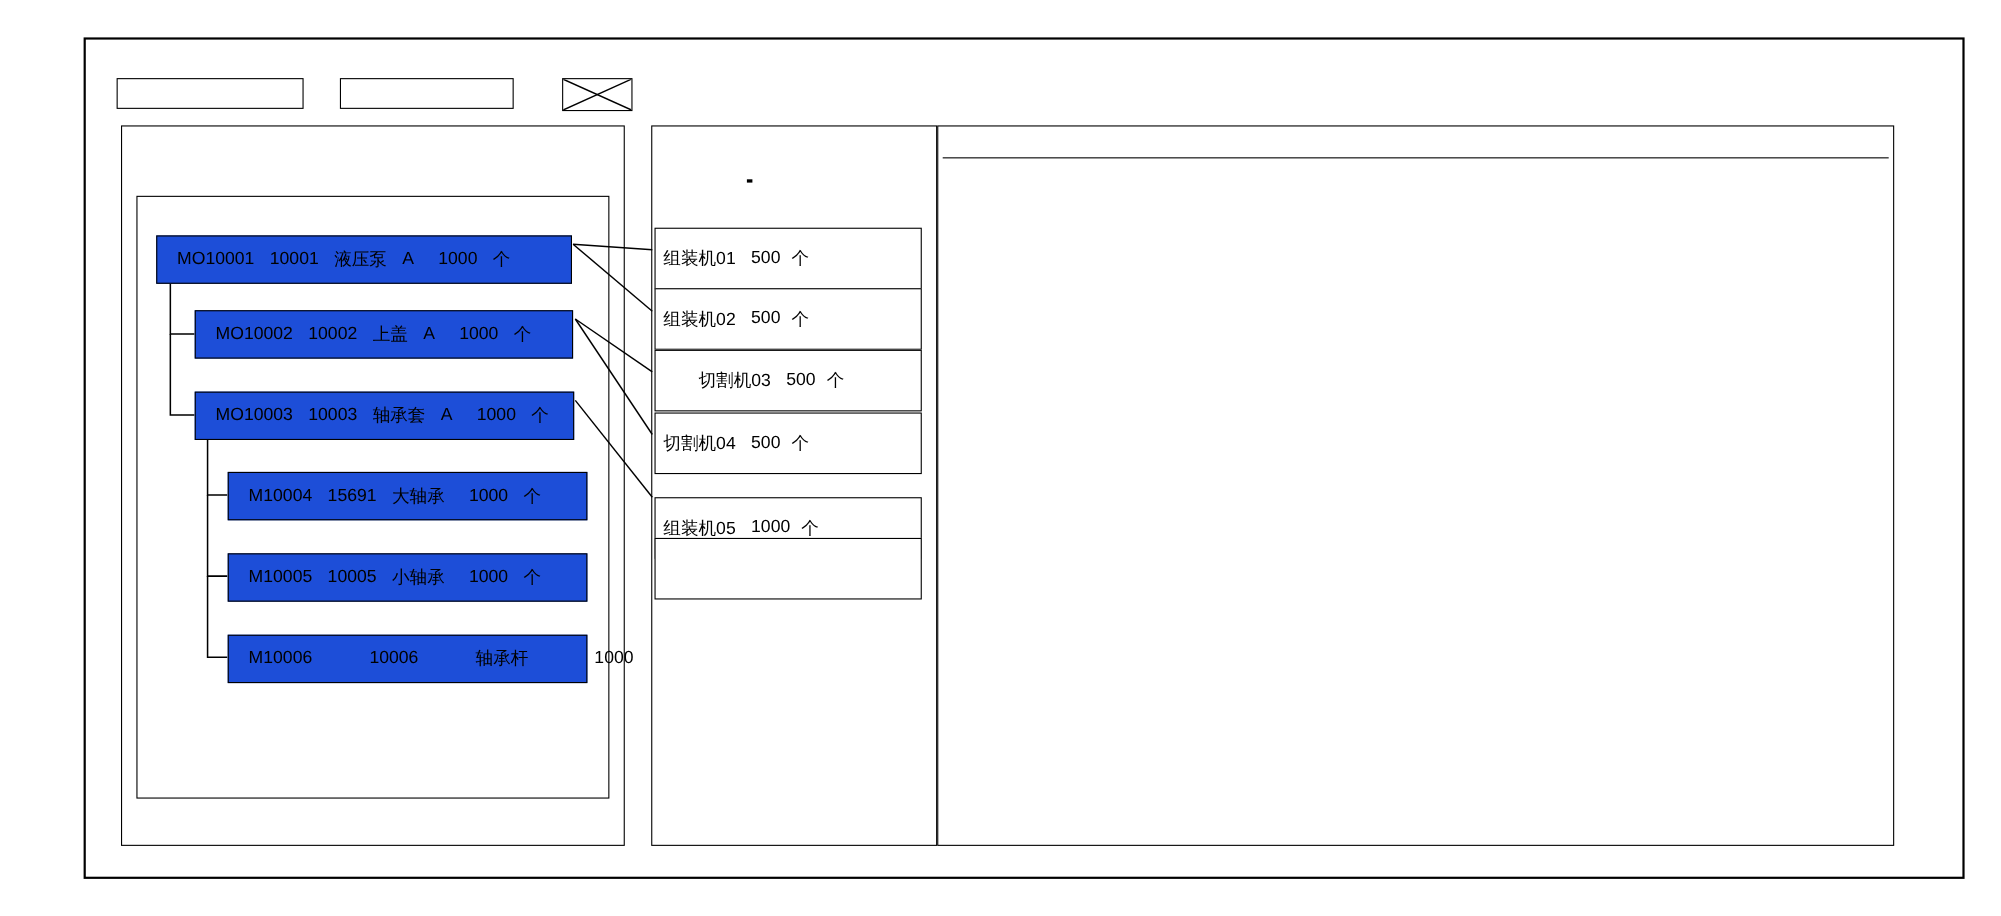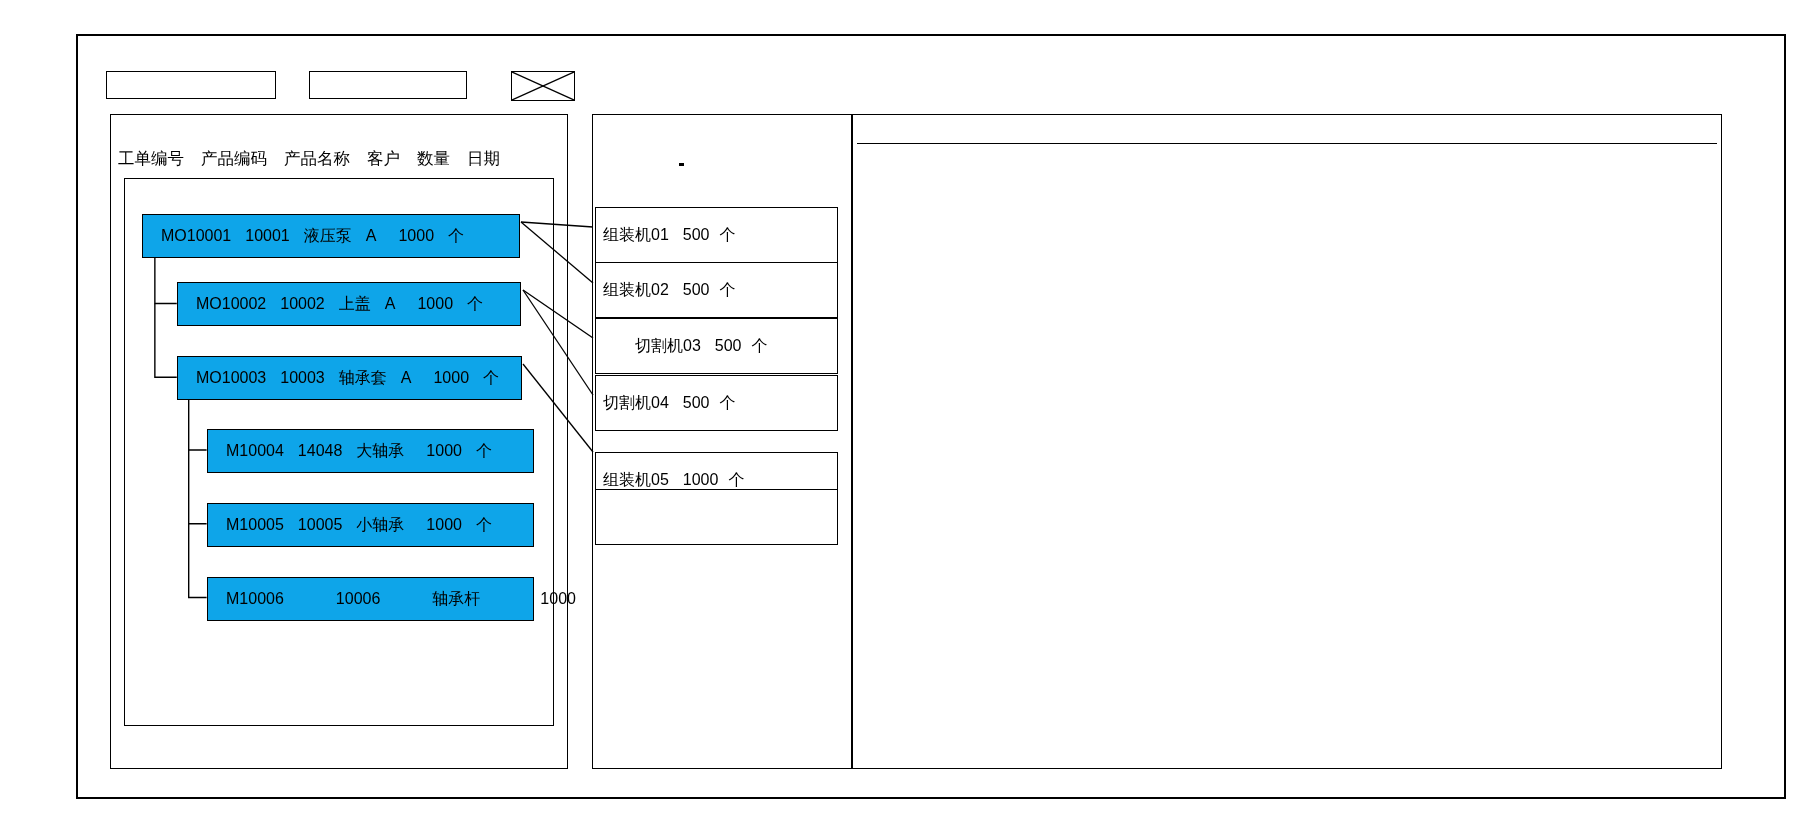--- a/index.html
+++ b/index.html
@@ -98,21 +98,21 @@
     width: 430px;
     height: 548px;
     border: 1.5px solid #000000;
     background: #ffffff;
     box-sizing: border-box;
   }
 
   .tree-node {
     position: absolute;
     border: 1.5px solid #000000;
-    background: #0ea5e9;
+    background: #1d4ed8;
     box-sizing: border-box;
     display: flex;
     align-items: center;
     font-size: 16px;
     white-space: nowrap;
     padding-left: 18px;
   }
   .tree-node .cell { margin-right: 14px; }
   .tree-node .cell.wide { margin-right: 22px; }
 
@@ -219,28 +219,20 @@
     <div class="toolbar-icon-box">
       <svg viewBox="0 0 64 30" preserveAspectRatio="none" aria-hidden="true">
         <line x1="0" y1="0" x2="64" y2="30" stroke="#000000" stroke-width="1.4"></line>
         <line x1="64" y1="0" x2="0" y2="30" stroke="#000000" stroke-width="1.4"></line>
       </svg>
     </div>
   </div>
 
   <div class="left-panel"></div>
 
-  <div class="col-headers">
-    <span class="col">工单编号</span>
-    <span class="col">产品编码</span>
-    <span class="col">产品名称</span>
-    <span class="col">客户</span>
-    <span class="col">数量</span>
-    <span class="col">日期</span>
-  </div>
 
   <div class="tree-area">
 
     <svg class="tree-connectors" viewBox="0 0 430 548" preserveAspectRatio="none">
 
       <path d="M 30 79 L 30 125 L 52 125" fill="none" stroke="#000000" stroke-width="1.4"></path>
       <path d="M 30 125 L 30 199 L 52 199" fill="none" stroke="#000000" stroke-width="1.4"></path>
 
       <path d="M 64 221 L 64 272 L 82 272" fill="none" stroke="#000000" stroke-width="1.4"></path>
       <path d="M 64 272 L 64 346 L 82 346" fill="none" stroke="#000000" stroke-width="1.4"></path>
@@ -269,21 +261,21 @@
       <span class="cell">MO10003</span>
       <span class="cell">10003</span>
       <span class="cell">轴承套</span>
       <span class="cell wide">A</span>
       <span class="cell">1000</span>
       <span class="cell">个</span>
     </div>
 
     <div class="tree-node node-d2a">
       <span class="cell">M10004</span>
-      <span class="cell">14048</span>
+      <span class="cell">15691</span>
       <span class="cell wide">大轴承</span>
       <span class="cell">1000</span>
       <span class="cell">个</span>
     </div>
 
     <div class="tree-node node-d2b">
       <span class="cell">M10005</span>
       <span class="cell">10005</span>
       <span class="cell wide">小轴承</span>
       <span class="cell">1000</span>

